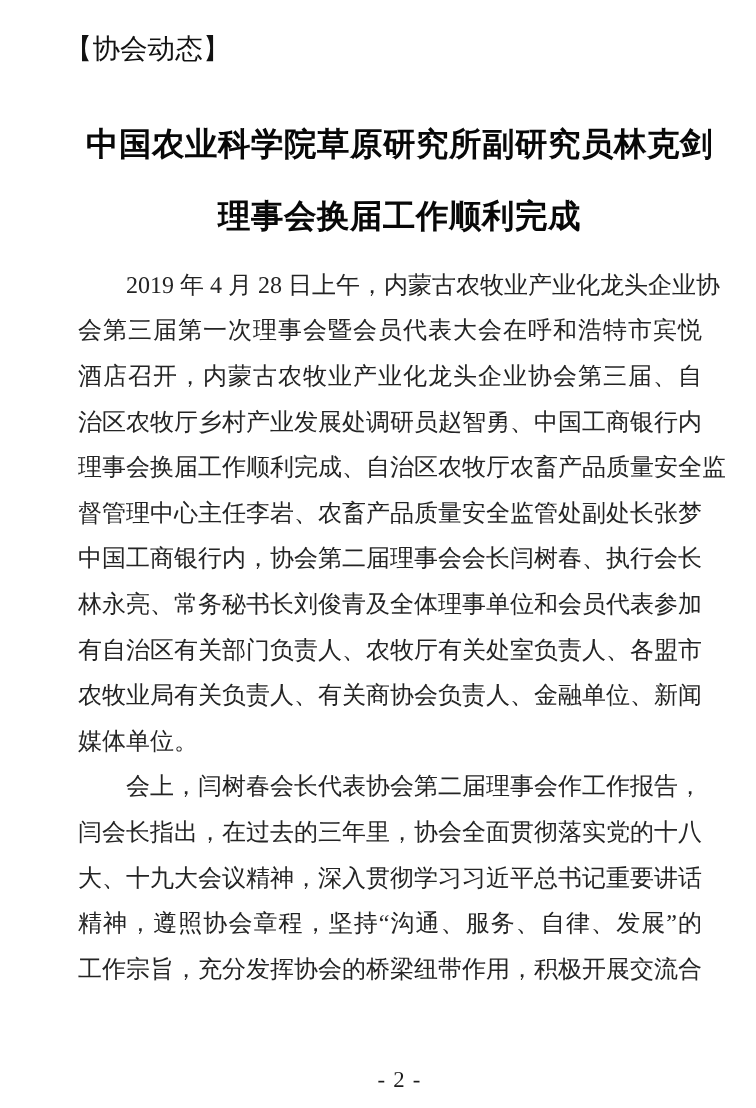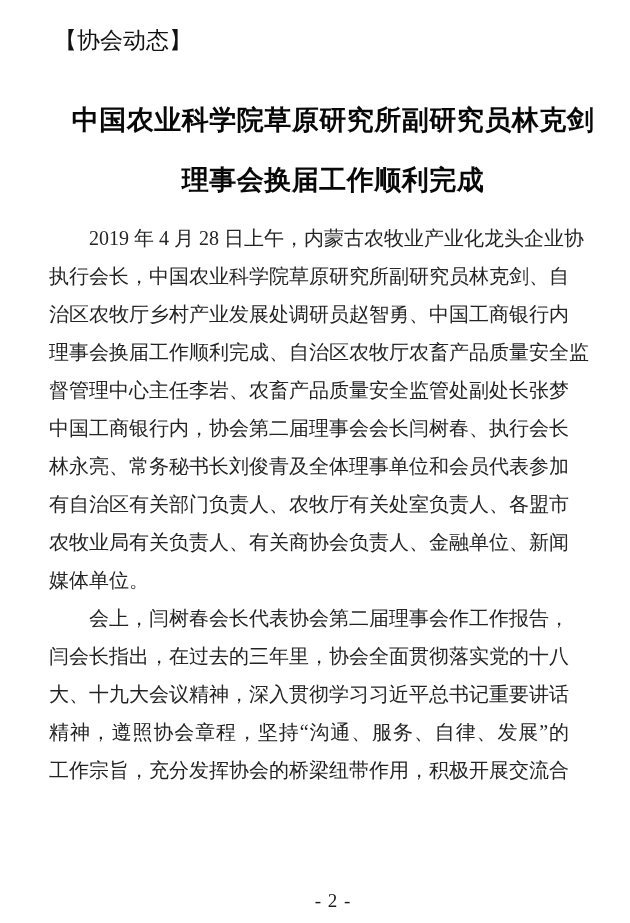--- a/index.html
+++ b/index.html
@@ -37,21 +37,21 @@
     color: #080808;
   }
   .doc-title .t-line {
     height: 60px;
     line-height: 60px;
     letter-spacing: 0.5px;
   }
   .body-text {
     position: absolute;
     top: 219px;
-    left: 49px;
+    left: 65px;
     width: 520px;
     font-size: 20px;
     color: #242424;
   }
   .b-line {
     height: 38px;
     line-height: 38px;
     text-align: justify;
     text-align-last: justify;
     white-space: nowrap;
@@ -85,21 +85,22 @@
   <div class="section-tag">【协会动态】</div>
 
   <div class="doc-title">
     <div class="t-line">中国农业科学院草原研究所副研究员林克剑</div>
     <div class="t-line">理事会换届工作顺利完成</div>
   </div>
 
   <div class="body-text">
 
     <div class="b-line indent">2019 年 4 月 28 日上午，内蒙古农牧业产业化龙头企业协</div>
-    <div class="b-line">执行会长，中国农业科学院草原研究所副研究员林克剑、自</div>
+    <div class="b-line">会第三届第一次理事会暨会员代表大会在呼和浩特市宾悦</div>
+    <div class="b-line">酒店召开，内蒙古农牧业产业化龙头企业协会第三届、自</div>
     <div class="b-line">治区农牧厅乡村产业发展处调研员赵智勇、中国工商银行内</div>
     <div class="b-line">理事会换届工作顺利完成、自治区农牧厅农畜产品质量安全监</div>
     <div class="b-line">督管理中心主任李岩、农畜产品质量安全监管处副处长张梦</div>
     <div class="b-line">中国工商银行内，协会第二届理事会会长闫树春、执行会长</div>
     <div class="b-line">林永亮、常务秘书长刘俊青及全体理事单位和会员代表参加</div>
     <div class="b-line">有自治区有关部门负责人、农牧厅有关处室负责人、各盟市</div>
     <div class="b-line">农牧业局有关负责人、有关商协会负责人、金融单位、新闻</div>
     <div class="b-line no-stretch">媒体单位。</div>
 
     <div class="b-line indent">会上，闫树春会长代表协会第二届理事会作工作报告，</div>

